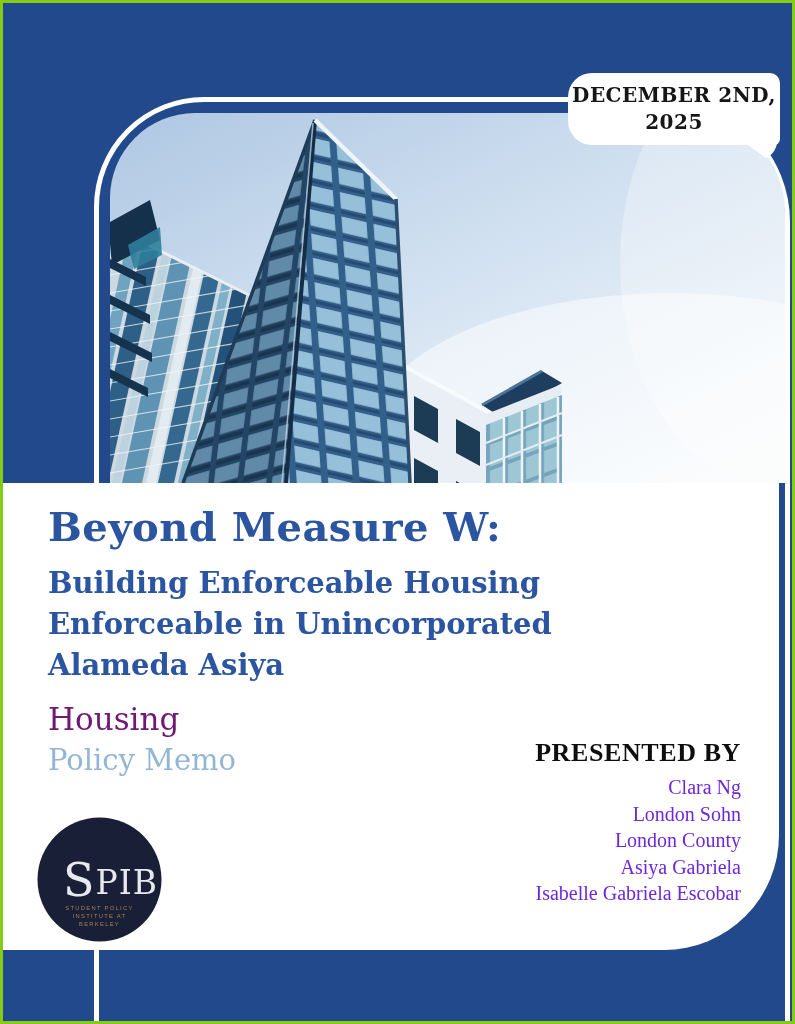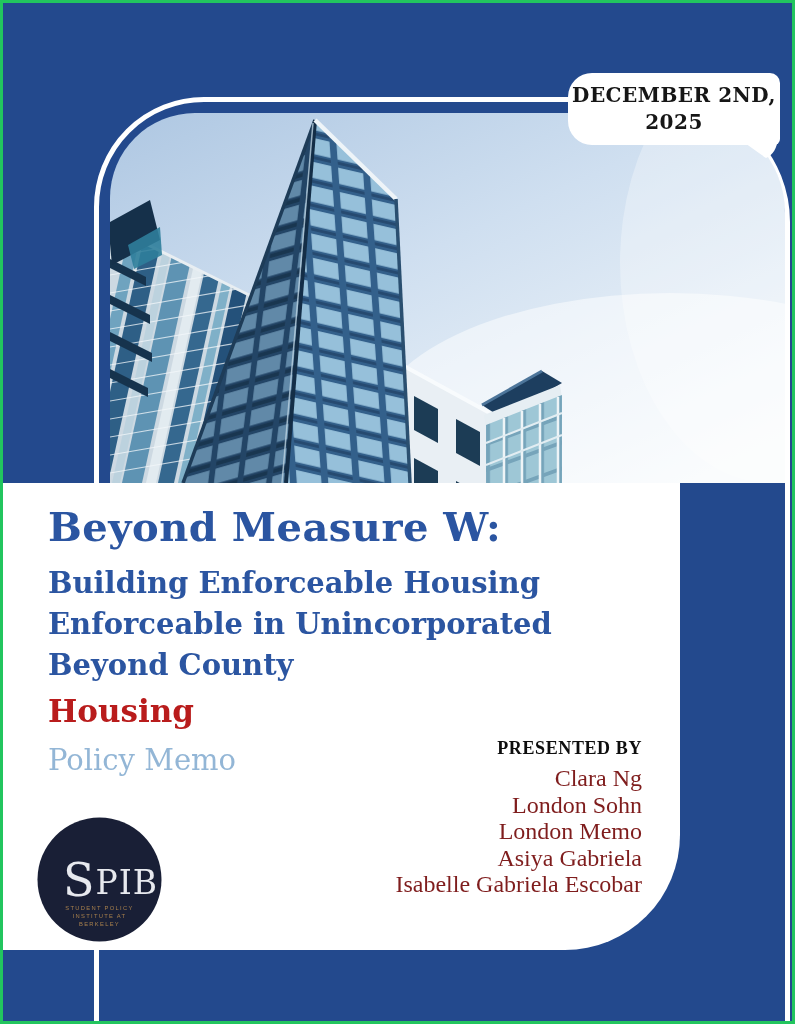--- a/index.html
+++ b/index.html
@@ -1,19 +1,19 @@
 <!DOCTYPE html>
 <html><head>
 <meta charset="utf-8">
 <style>
   html,body { margin:0; padding:0; background:#3a3a3a; }
   .page {
     position:relative; width:795px; height:1024px; margin:0 auto;
     background:#23498D; overflow:hidden; box-sizing:border-box;
-    border:3px solid #22c55e;
+    border:3px solid #84cc16;
     font-family:"DejaVu Serif","Liberation Serif",serif;
   }
   
   .frame-outline {
     position:absolute; left:91px; top:94px; width:686px; height:1000px;
     border:5px solid #ffffff; border-radius:110px 125px 0 0; z-index:1;
   }
   
   .photo {
     position:absolute; left:107px; top:110px; width:675px; height:370px;
@@ -24,50 +24,50 @@
   .date-badge {
     position:absolute; left:565px; top:70px; width:212px; height:72px;
     background:#ffffff; border-radius:24px 10px 6px 24px; z-index:4;
     display:flex; flex-direction:column; justify-content:center;
     text-align:center; color:#161616; font-weight:bold;
     font-size:20px; line-height:27px; letter-spacing:0.5px;
   }
   .badge-tail { position:absolute; right:2px; bottom:-13px; }
   
   .panel {
-    position:absolute; left:-3px; top:480px; width:680px; height:467px;
+    position:absolute; left:-3px; top:480px; width:779px; height:467px;
     background:#ffffff; border-radius:0 0 115px 0; z-index:3;
   }
   .title {
     position:absolute; left:48px; top:20px;
     font-size:40px; line-height:48px; font-weight:bold; color:#2B55A1;
     letter-spacing:0.5px; white-space:nowrap;
   }
   .subtitle {
     position:absolute; left:48px; top:80px;
     font-size:29px; line-height:41px; font-weight:bold; color:#2B55A1;
   }
   .subtitle div { white-space:nowrap; }
   .category {
-    position:absolute; left:48px; top:210px;
-    font-size:31px; font-weight:bold; color:#b91c1c; white-space:nowrap;
+    position:absolute; left:48px; top:218px;
+    font-size:31px; font-weight:normal; color:#701a75; white-space:nowrap;
   }
   .doctype {
     position:absolute; left:48px; top:260px;
     font-size:29px; font-weight:normal; color:#93B6D6; white-space:nowrap;text-align:center;
   }
   .presented {
     position:absolute; right:38px; top:255px; text-align:right;
     font-family:"Liberation Serif","DejaVu Serif",serif;
   }
   .presented-heading {
-    font-size:18px; font-weight:bold; color:#0e0e0e; letter-spacing:0.6px;
+    font-size:26px; font-weight:bold; color:#0e0e0e; letter-spacing:0.6px;
     margin-bottom:6px;
   }
-  .author { font-size:24px; line-height:26.5px; color:#7f1d1d; }
+  .author { font-size:20px; line-height:26.5px; color:#6d28d9; }
   .logo { position:absolute; left:36px; top:333px; width:127px; height:127px; }
   .logo svg { display:block; width:100%; height:100%; }
 </style>
 </head>
 <body>
 
 <div class="page">
 
   <div class="frame-outline"></div>
 
@@ -158,31 +158,31 @@
     </svg>
   </div>
 
   <div class="panel">
 
     <div class="title">Beyond Measure W:</div>
 
     <div class="subtitle">
       <div>Building Enforceable Housing</div>
       <div>Enforceable in Unincorporated</div>
-      <div>Beyond County</div>
+      <div>Alameda Asiya</div>
     </div>
 
     <div class="category">Housing</div>
     <div class="doctype">Policy Memo</div>
 
     <div class="presented">
       <div class="presented-heading">PRESENTED BY</div>
       <div class="author">Clara Ng</div>
       <div class="author">London Sohn</div>
-      <div class="author">London Memo</div>
+      <div class="author">London County</div>
       <div class="author">Asiya Gabriela</div>
       <div class="author">Isabelle Gabriela Escobar</div>
     </div>
 
     <div class="logo">
       <svg viewBox="0 0 127 127">
         <circle cx="63.5" cy="63.5" r="62" fill="#191F36"></circle>
         <text x="27" y="80" font-size="46" fill="#E7E9EE" letter-spacing="1" font-family="DejaVu Serif, Liberation Serif, serif" font-weight="normal">
           <tspan>S</tspan><tspan font-size="33" dy="-2">PIB</tspan>
         </text>

